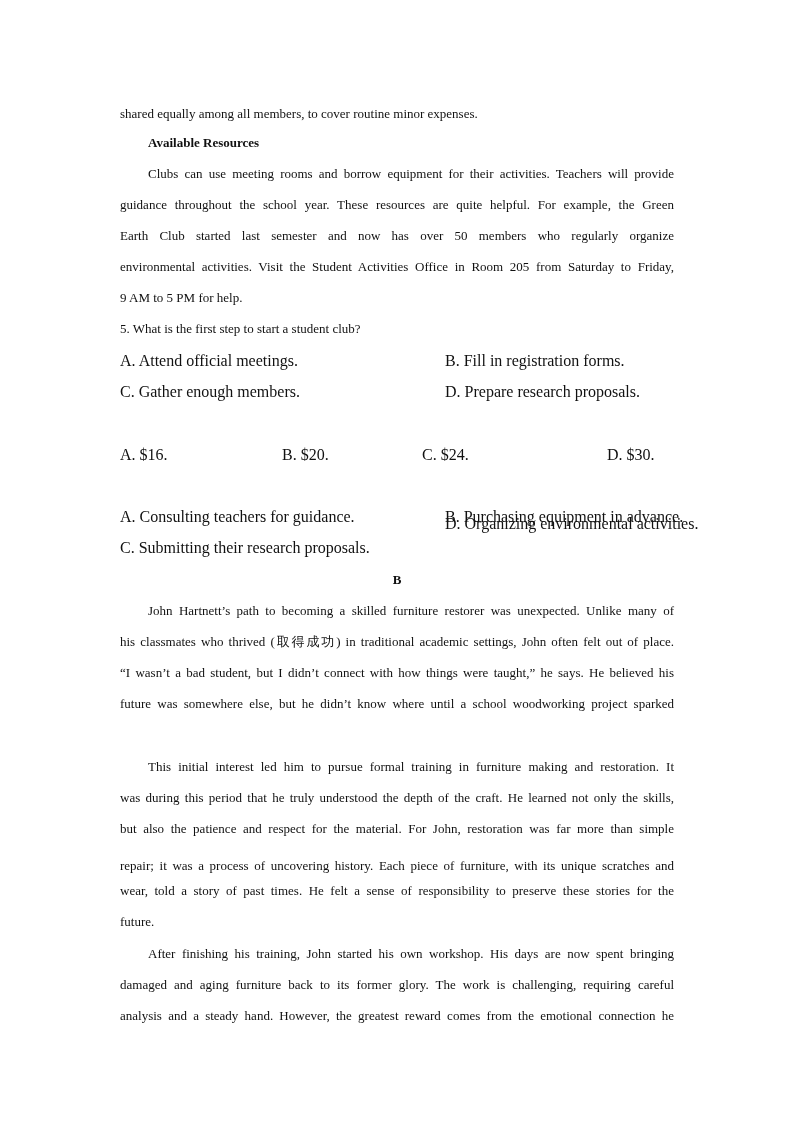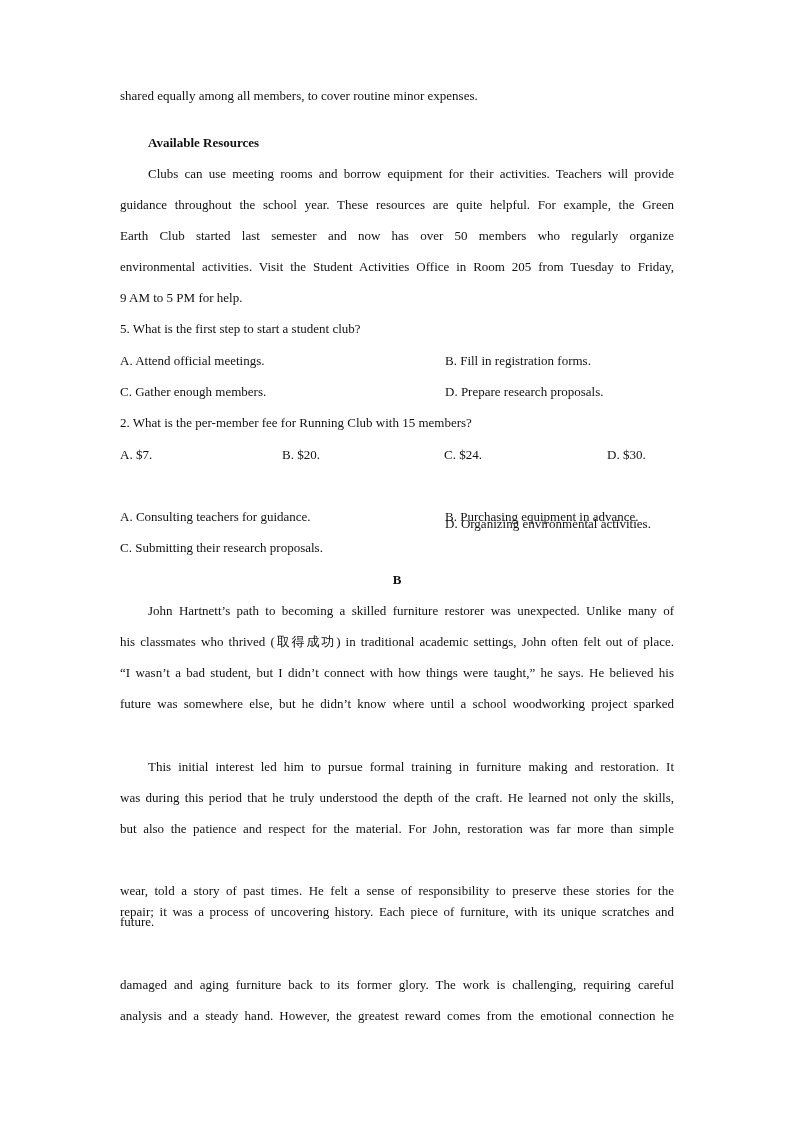--- a/index.html
+++ b/index.html
@@ -5,62 +5,62 @@
     html, body { margin: 0; padding: 0; background: #ffffff; }
     body { width: 794px; height: 1123px; position: relative; overflow: hidden;
       font-family: "Liberation Serif", "DejaVu Serif", serif; color: #111; }
     .page { position: absolute; left: 0; top: 0; width: 794px; height: 1123px; background: #fff; }
     .line { position: absolute; left: 120px; width: 554px; font-size: 13px; line-height: 16px;
       white-space: nowrap; }
     .just { text-align: justify; text-align-last: justify; }
     .indent { left: 148px; width: 526px; }
     .bold { font-weight: bold; font-family: Liberation Serif, serif; }
     .center { text-align: center; }
-    .opt { position: absolute; font-size: 13px; line-height: 16px; white-space: nowrap; }
+    .opt { position: absolute; font-size: 16px; line-height: 16px; white-space: nowrap; }
   </style>
 </head>
 <body>
 
 <div class="page">
 
-  <div class="line" style="top:88px">shared equally among all members, to cover routine minor expenses.</div>
+  <div class="line" style="top:106px">shared equally among all members, to cover routine minor expenses.</div>
   <div class="line indent bold" style="top:135px">Available Resources</div>
   <div class="line indent just" style="top:166px">Clubs can use meeting rooms and borrow equipment for their activities. Teachers will provide</div>
   <div class="line just" style="top:197px">guidance throughout the school year. These resources are quite helpful. For example, the Green</div>
   <div class="line just" style="top:228px">Earth Club started last semester and now has over 50 members who regularly organize</div>
-  <div class="line just" style="top:259px">environmental activities. Visit the Student Activities Office in Room 205 from Tuesday to Friday,</div>
+  <div class="line just" style="top:259px">environmental activities. Visit the Student Activities Office in Room 205 from Saturday to Friday,</div>
   <div class="line" style="top:290px">9 AM to 5 PM for help.</div>
 
   <div class="line" style="top:321px">5. What is the first step to start a student club?</div>
   <div class="opt" style="left:120px; top:353px">A. Attend official meetings.</div>
   <div class="opt" style="left:445px; top:353px">B. Fill in registration forms.</div>
   <div class="opt" style="left:120px; top:384px">C. Gather enough members.</div>
   <div class="opt" style="left:445px; top:384px">D. Prepare research proposals.</div>
 
-  <div class="line" style="top:415px">2. What is the per-member fee for Running Club with 15 members?</div>
-  <div class="opt" style="left:120px; top:447px">A. $7.</div>
+  <div class="opt" style="left:120px; top:447px">A. $16.</div>
   <div class="opt" style="left:282px; top:447px">B. $20.</div>
-  <div class="opt" style="left:444px; top:447px">C. $24.</div>
+  <div class="opt" style="left:422px; top:447px">C. $24.</div>
   <div class="opt" style="left:607px; top:447px">D. $30.</div>
 
   <div class="opt" style="left:120px; top:509px">A. Consulting teachers for guidance.</div>
   <div class="opt" style="left:445px; top:509px">B. Purchasing equipment in advance.</div>
   <div class="opt" style="left:120px; top:540px">C. Submitting their research proposals.</div>
   <div class="opt" style="left:445px; top:516px">D. Organizing environmental activities.</div>
 
   <div class="line bold center" style="top:572px">B</div>
 
   <div class="line indent just" style="top:603px">John Hartnett’s path to becoming a skilled furniture restorer was unexpected. Unlike many of</div>
   <div class="line just" style="top:634px">his classmates who thrived (取得成功) in traditional academic settings, John often felt out of place.</div>
   <div class="line just" style="top:665px">“I wasn’t a bad student, but I didn’t connect with how things were taught,” he says. He believed his</div>
   <div class="line just" style="top:696px">future was somewhere else, but he didn’t know where until a school woodworking project sparked</div>
 
   <div class="line indent just" style="top:759px">This initial interest led him to pursue formal training in furniture making and restoration. It</div>
   <div class="line just" style="top:790px">was during this period that he truly understood the depth of the craft. He learned not only the skills,</div>
   <div class="line just" style="top:821px">but also the patience and respect for the material. For John, restoration was far more than simple</div>
-  <div class="line just" style="top:904px">repair; it was a process of uncovering history. Each piece of furniture, with its unique scratches and</div>
+  <div class="line just" style="top:858px">repair; it was a process of uncovering history. Each piece of furniture, with its unique scratches and</div>
   <div class="line just" style="top:883px">wear, told a story of past times. He felt a sense of responsibility to preserve these stories for the</div>
   <div class="line" style="top:914px">future.</div>
 
+  <div class="line indent just" style="top:946px">After finishing his training, John started his own workshop. His days are now spent bringing</div>
   <div class="line just" style="top:977px">damaged and aging furniture back to its former glory. The work is challenging, requiring careful</div>
   <div class="line just" style="top:1008px">analysis and a steady hand. However, the greatest reward comes from the emotional connection he</div>
 
 </div>
 
 </body></html>

